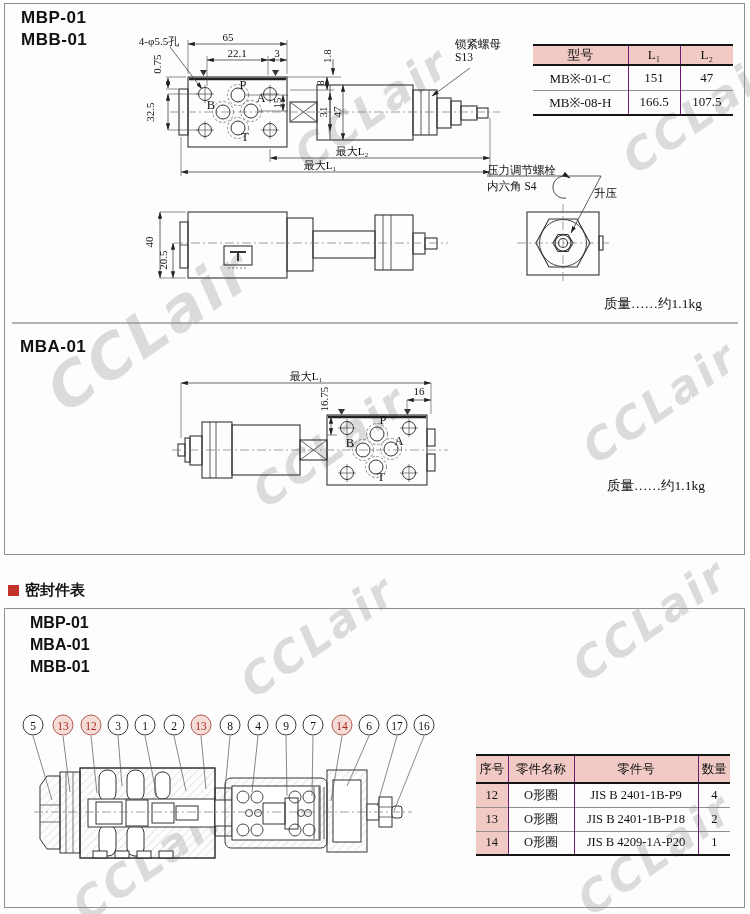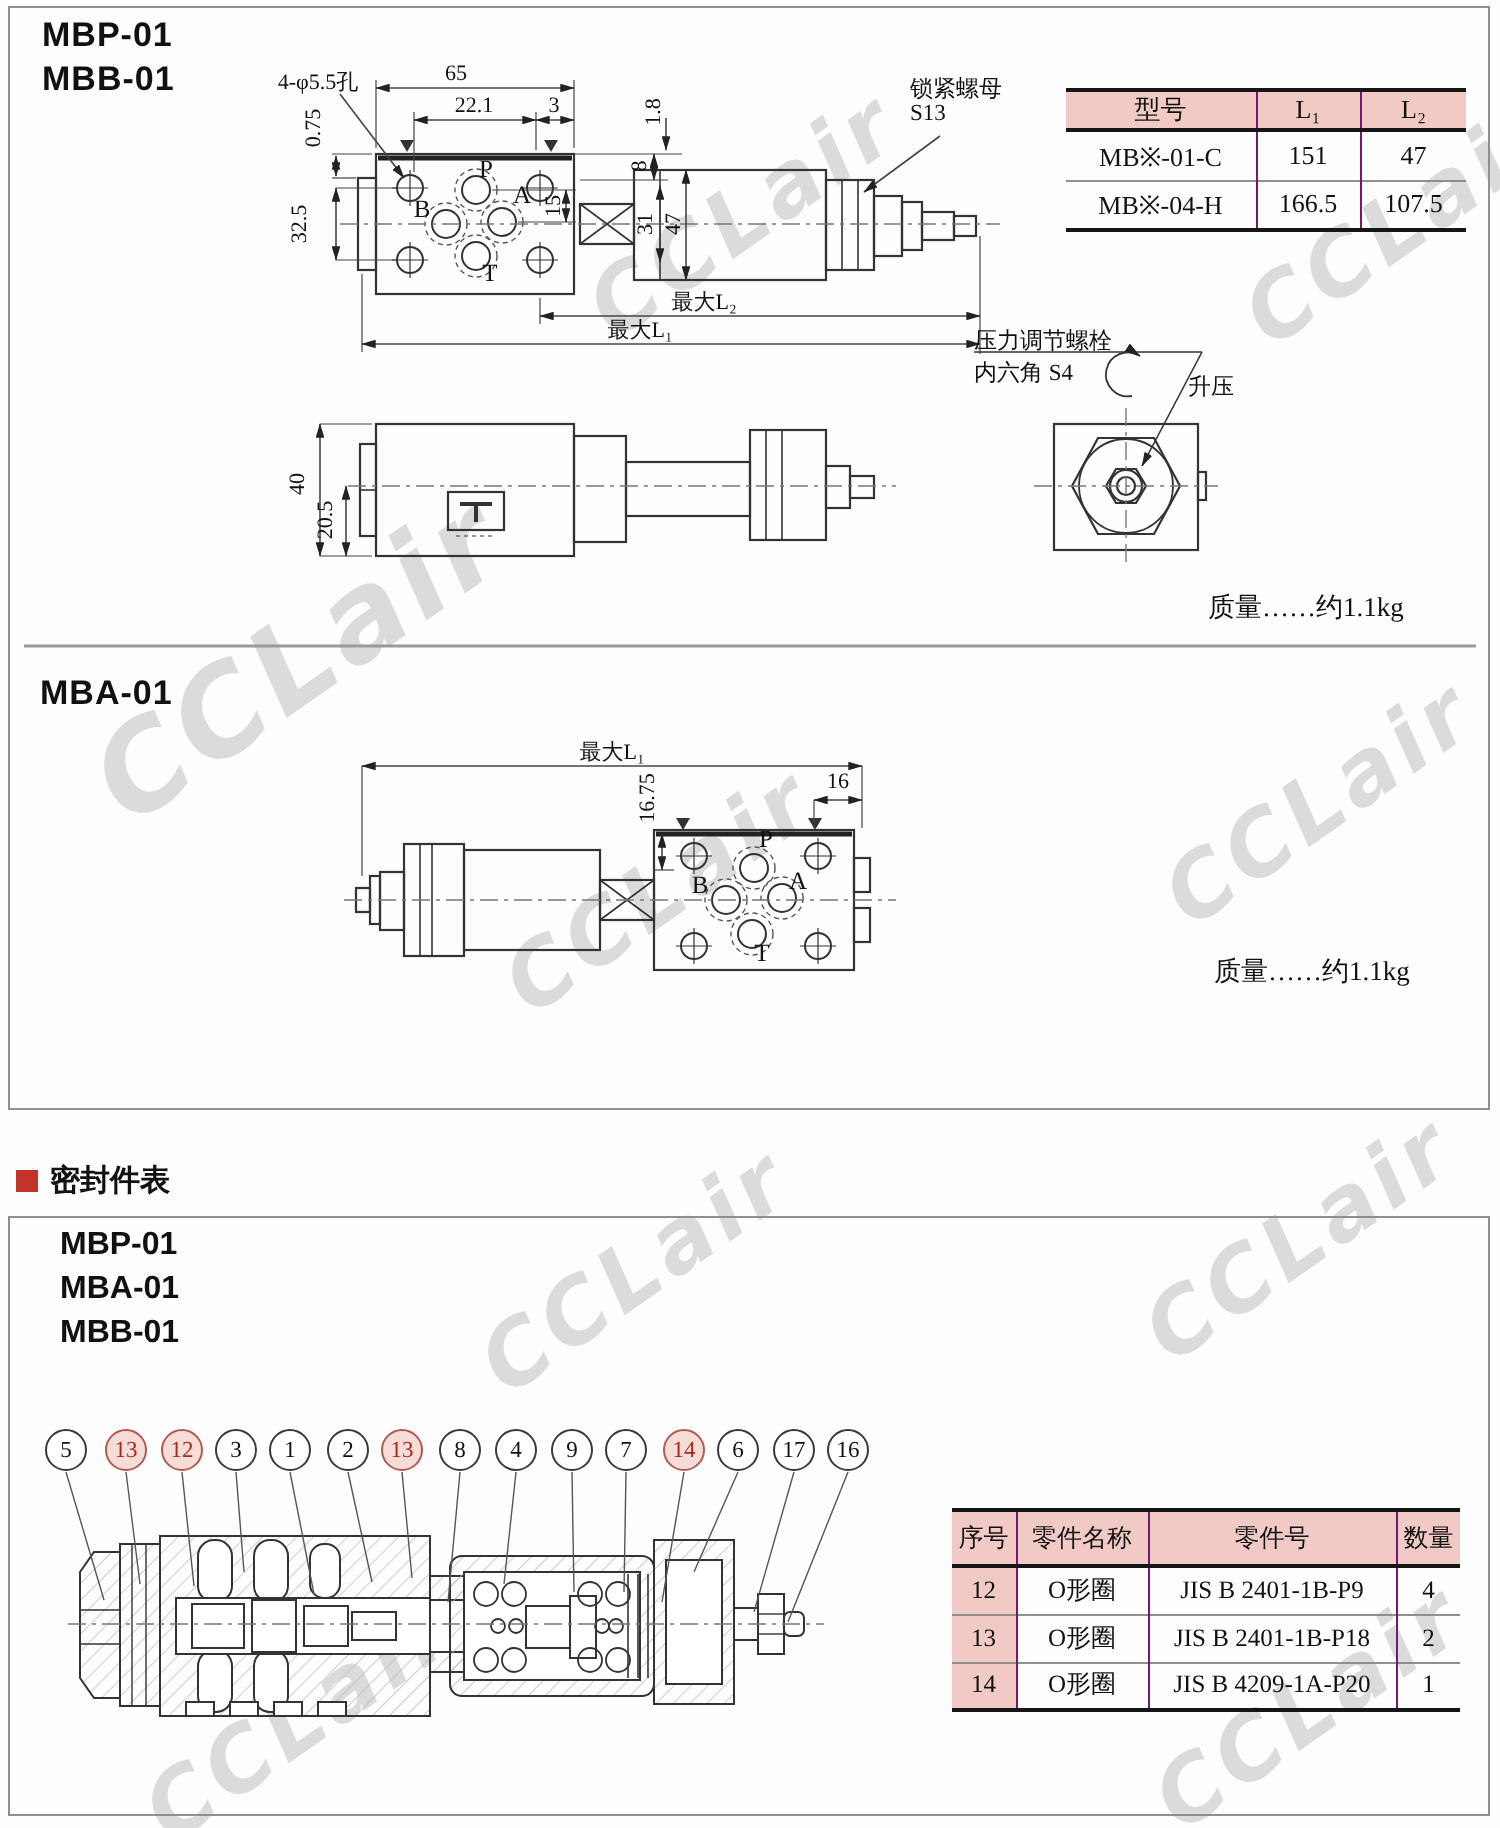--- a/index.html
+++ b/index.html
@@ -358,21 +358,21 @@
         <th>L₂</th>
       </tr>
     </thead>
     <tbody>
       <tr style="height:25px">
         <td>MB※-01-C</td>
         <td>151</td>
         <td>47</td>
       </tr>
       <tr style="height:25px">
-        <td>MB※-04-H</td>
+        <td>MB※-08-H</td>
         <td>166.5</td>
         <td>107.5</td>
       </tr>
     </tbody>
   </table>
 
   <div class="t title" style="left:20px;top:337px">MBA-01</div>
   <div class="t dim c" style="left:306px;top:376px">最大L₁</div>
   <div class="t dim v" style="left:324px;top:399px">16.75</div>
   <div class="t dim c" style="left:419px;top:391px">16</div>

